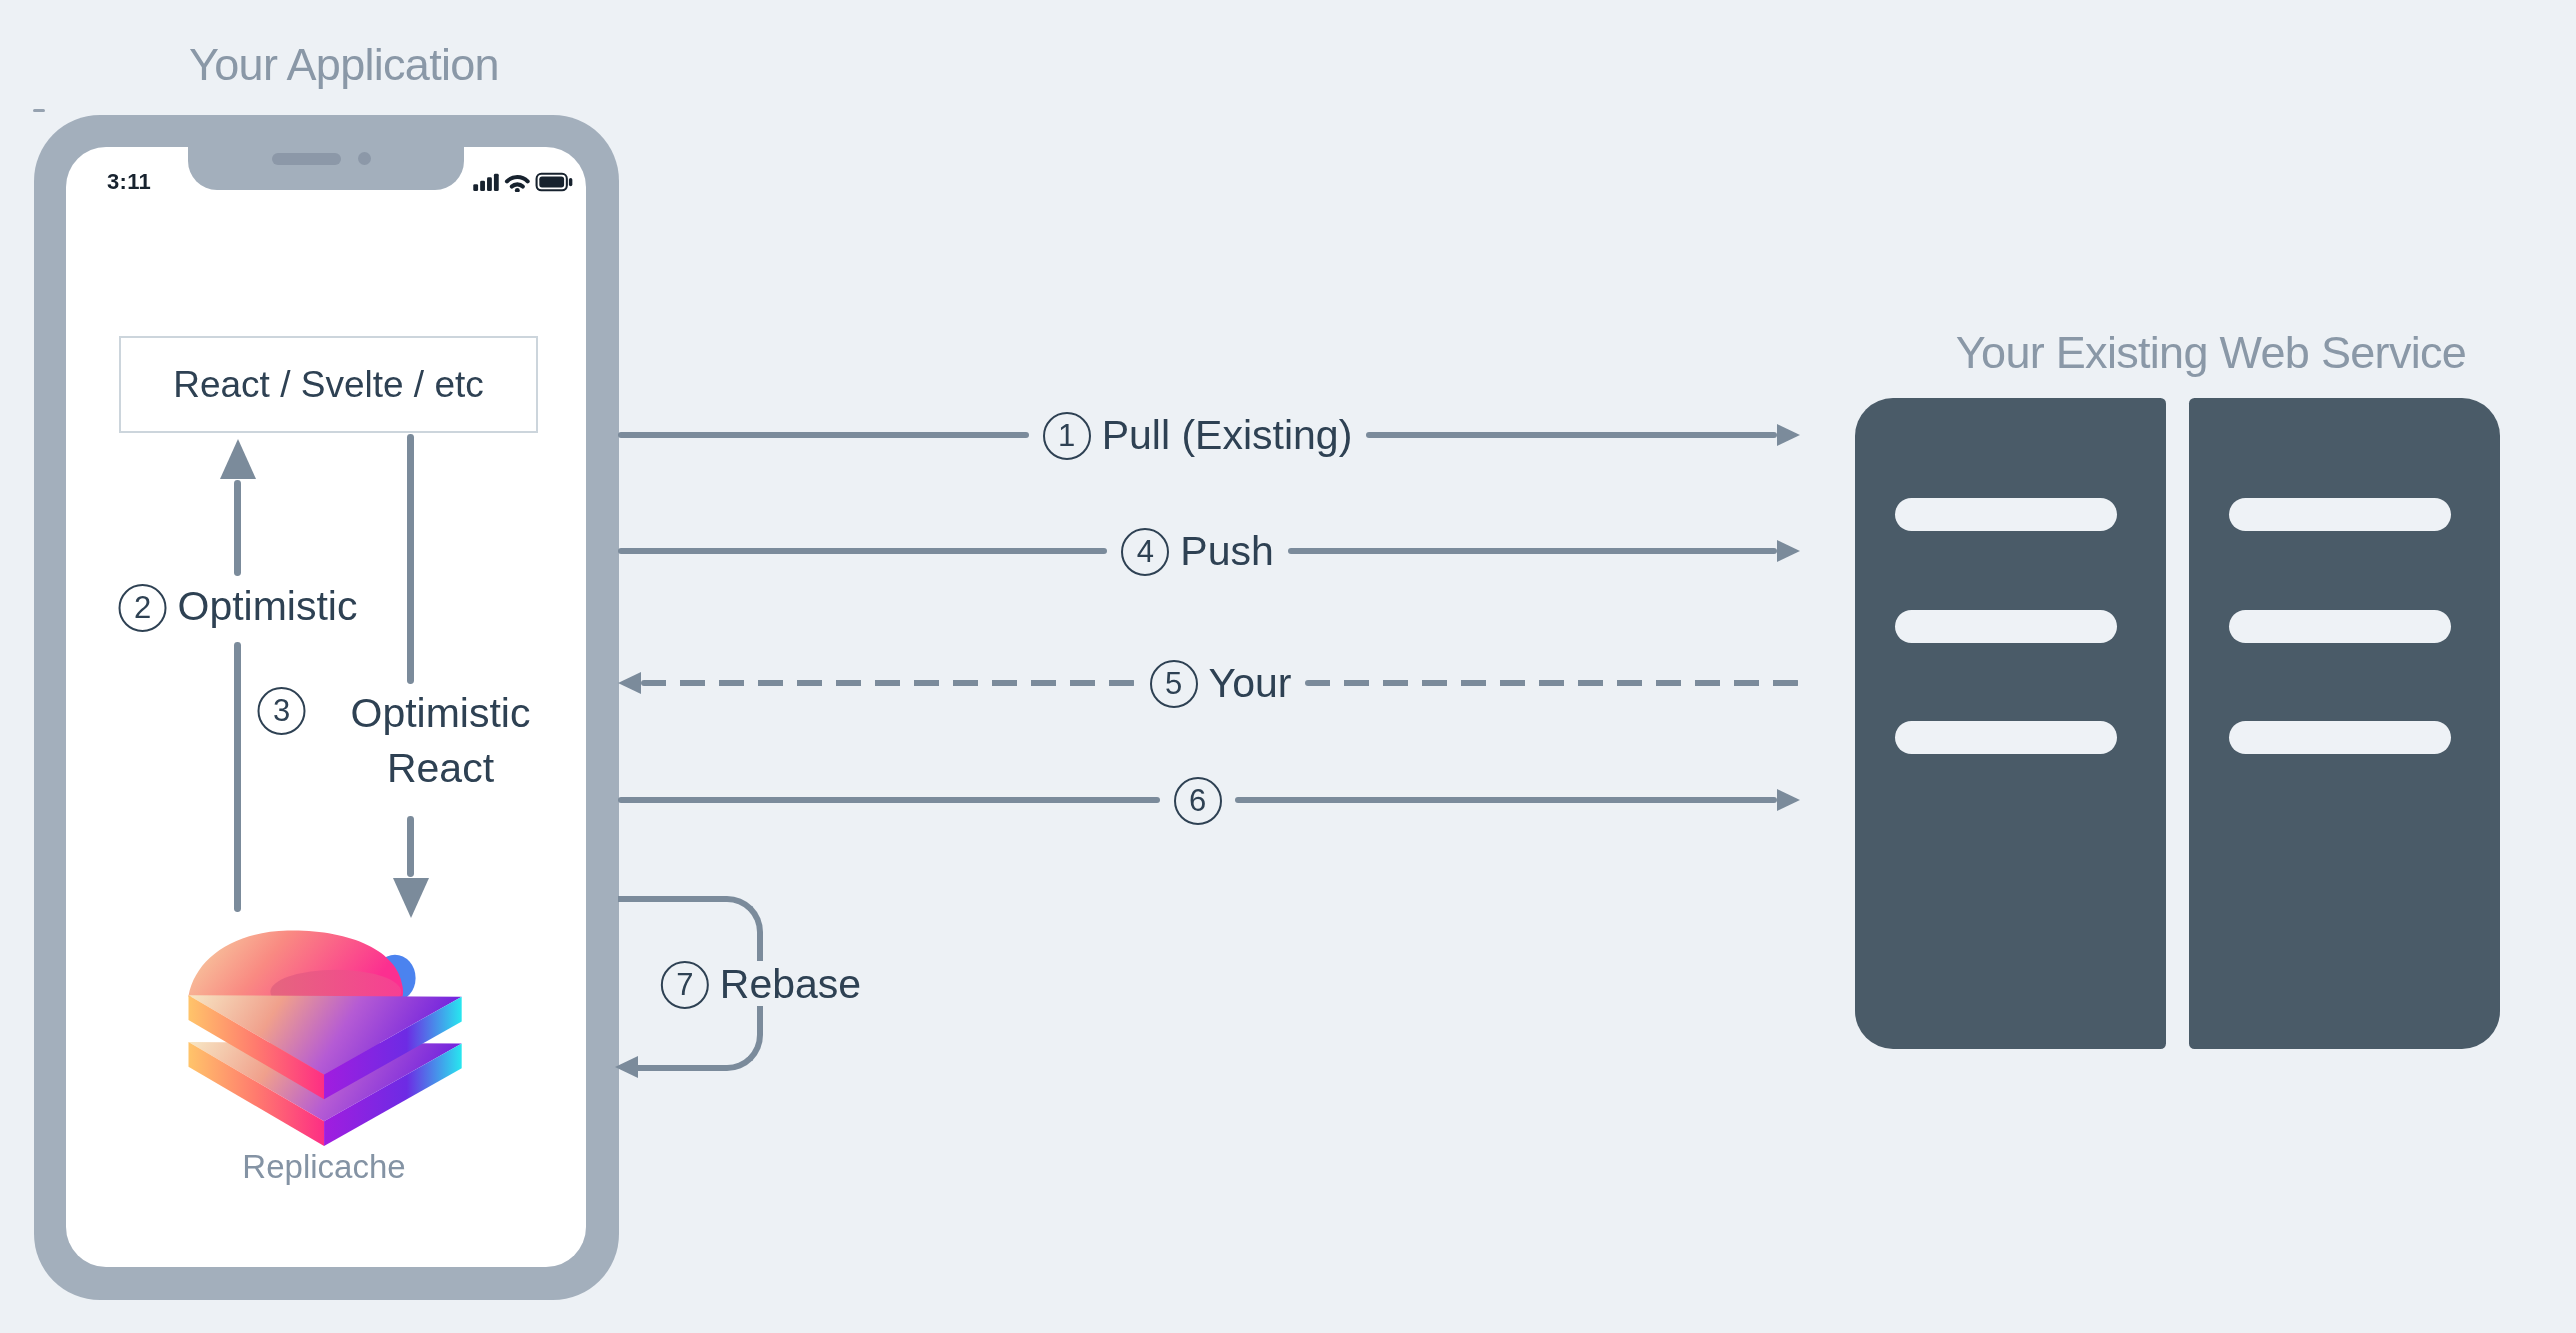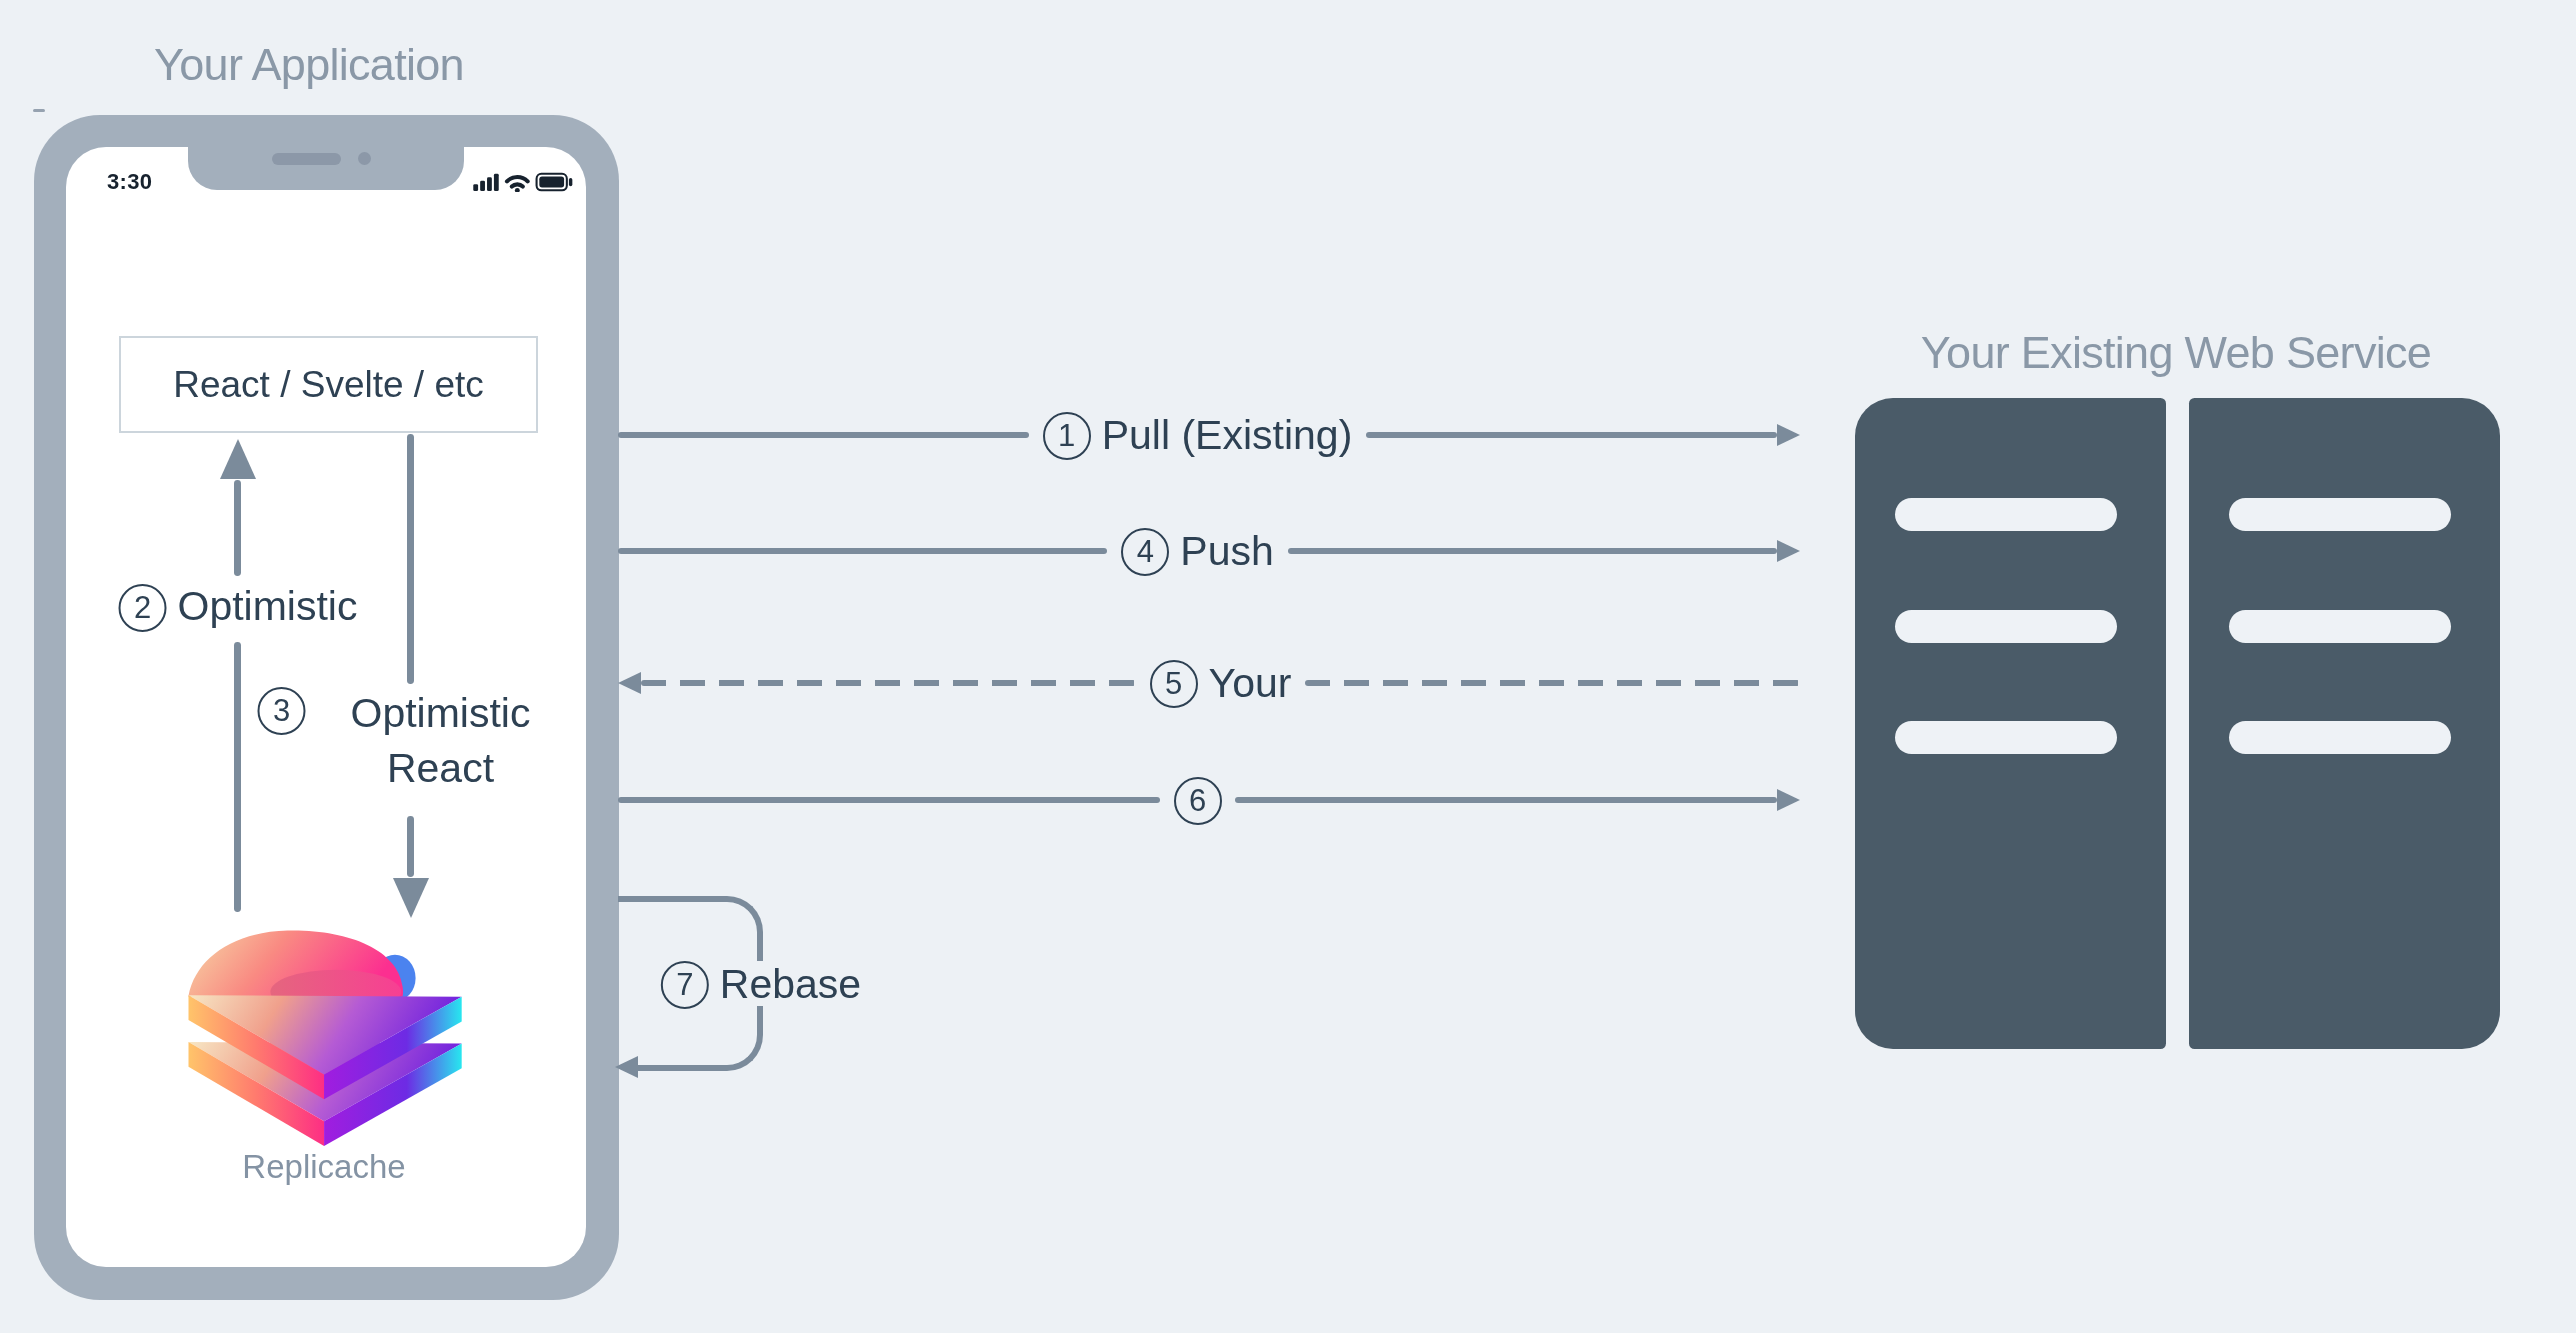--- a/index.html
+++ b/index.html
@@ -14,20 +14,21 @@
 
   
   .big-title {
     position: absolute;
     transform: translateX(-50%);
     font-size: 45px;
     font-weight: 500;
     letter-spacing: -0.7px;
     color: #8a98a7;
     white-space: nowrap;
+    margin-left: 35px;
   }
   #app-title { left: 309px; top: 39px; }
   #service-title { left: 2176px; top: 327px; }
 
   .stray-mark { left:33px; top:109px; width:11.7px; height:3.4px; background:#96a2b0; border-radius:2.1px; }
 
   
   #phone {
     left: 34px; top: 115px; width: 585px; height: 1185px;
     background: #a3afbc; border-radius: 66px;
@@ -158,21 +159,21 @@
 <div class="big-title" id="app-title">Your Application</div>
 <div class="big-title" id="service-title">Your Existing Web Service</div>
 
 <div class="abs" id="phone">
   <div class="abs" id="screen" style="left:32px; top:32px;"></div>
 </div>
 <div class="abs" id="notch"></div>
 <div class="abs" id="speaker"></div>
 <div class="abs" id="camera"></div>
 
-<div class="abs" id="status-time">3:30</div>
+<div class="abs" id="status-time">3:11</div>
 
 <svg class="abs" id="status-icons" width="101" height="23.4" viewBox="0 0 146 34">
   <g fill="#17222e">
     <rect x="0" y="22" width="7" height="10" rx="2"></rect>
     <rect x="10" y="17" width="7" height="15" rx="2"></rect>
     <rect x="20" y="12" width="7" height="20" rx="2"></rect>
     <rect x="30" y="7" width="7" height="25" rx="2"></rect>
   </g>
   <g stroke="#17222e" stroke-width="6" fill="none" stroke-linecap="round">
     <path d="M 49 18 A 21 21 0 0 1 79 18"></path>

